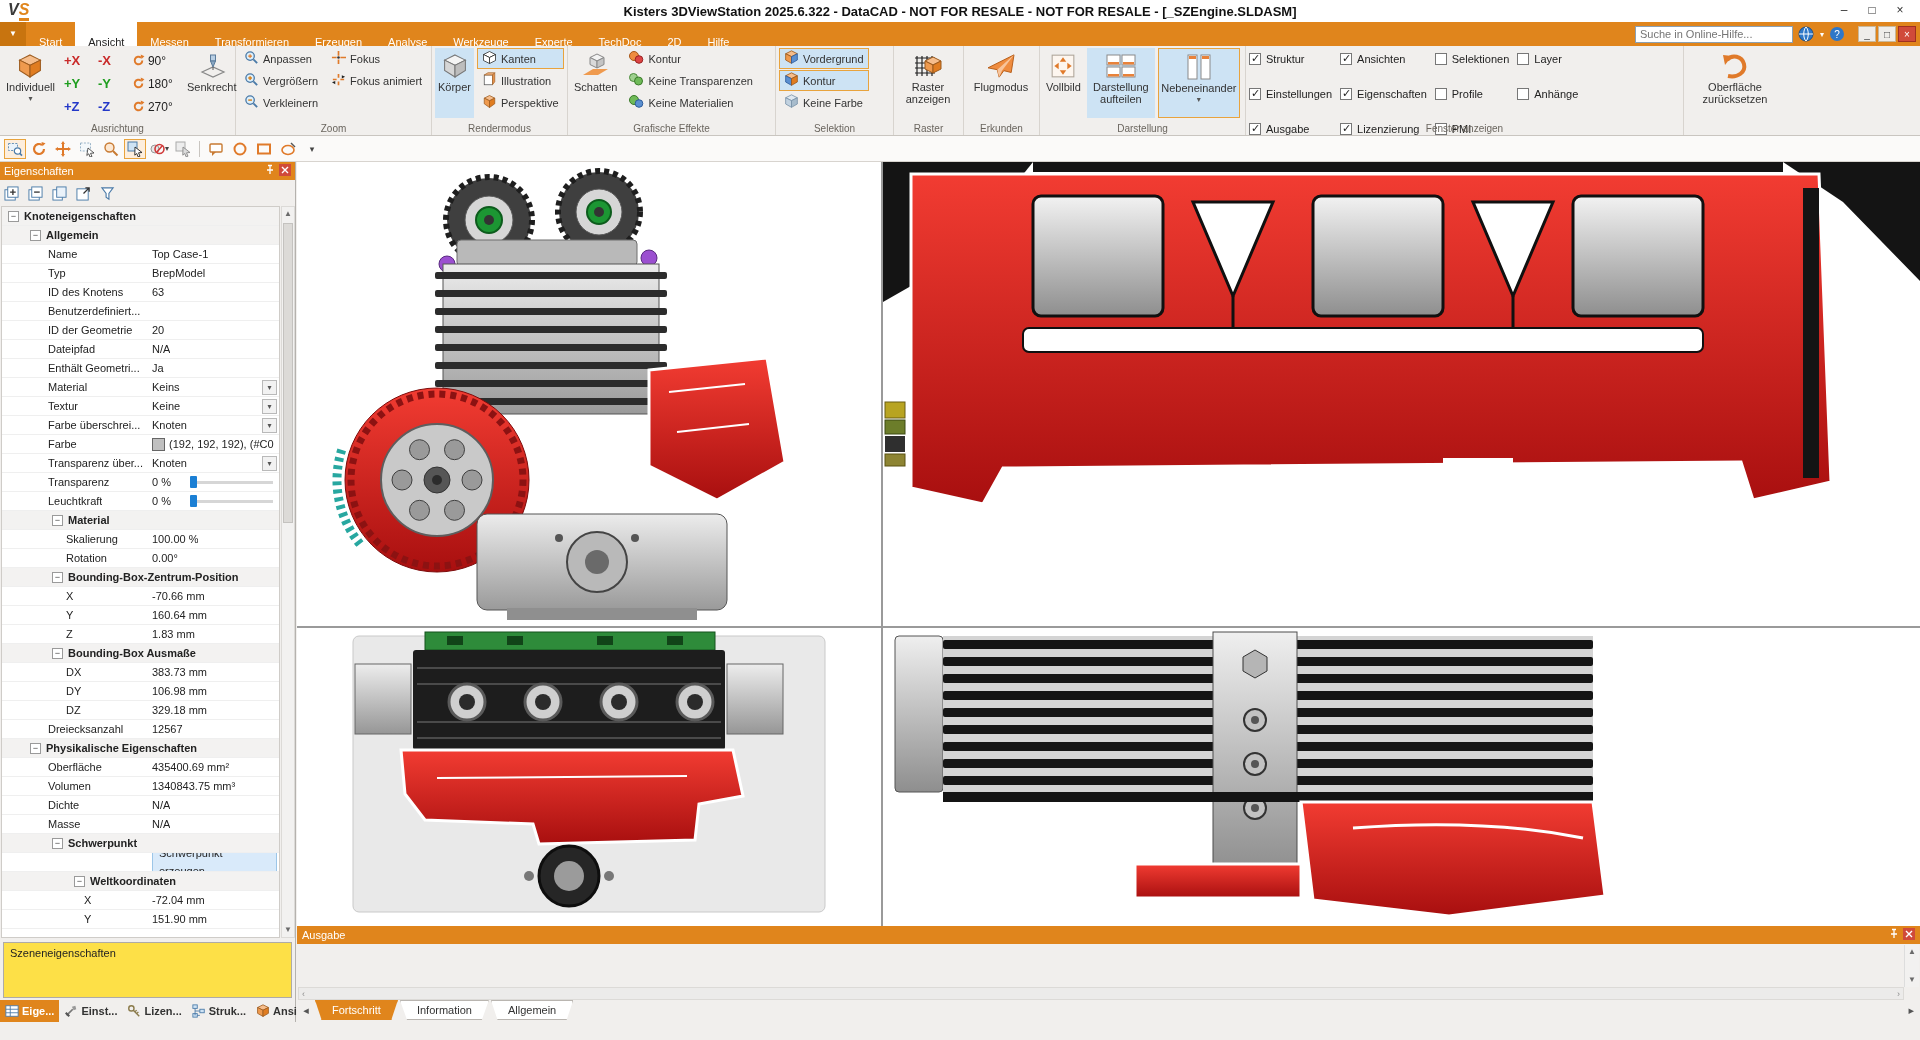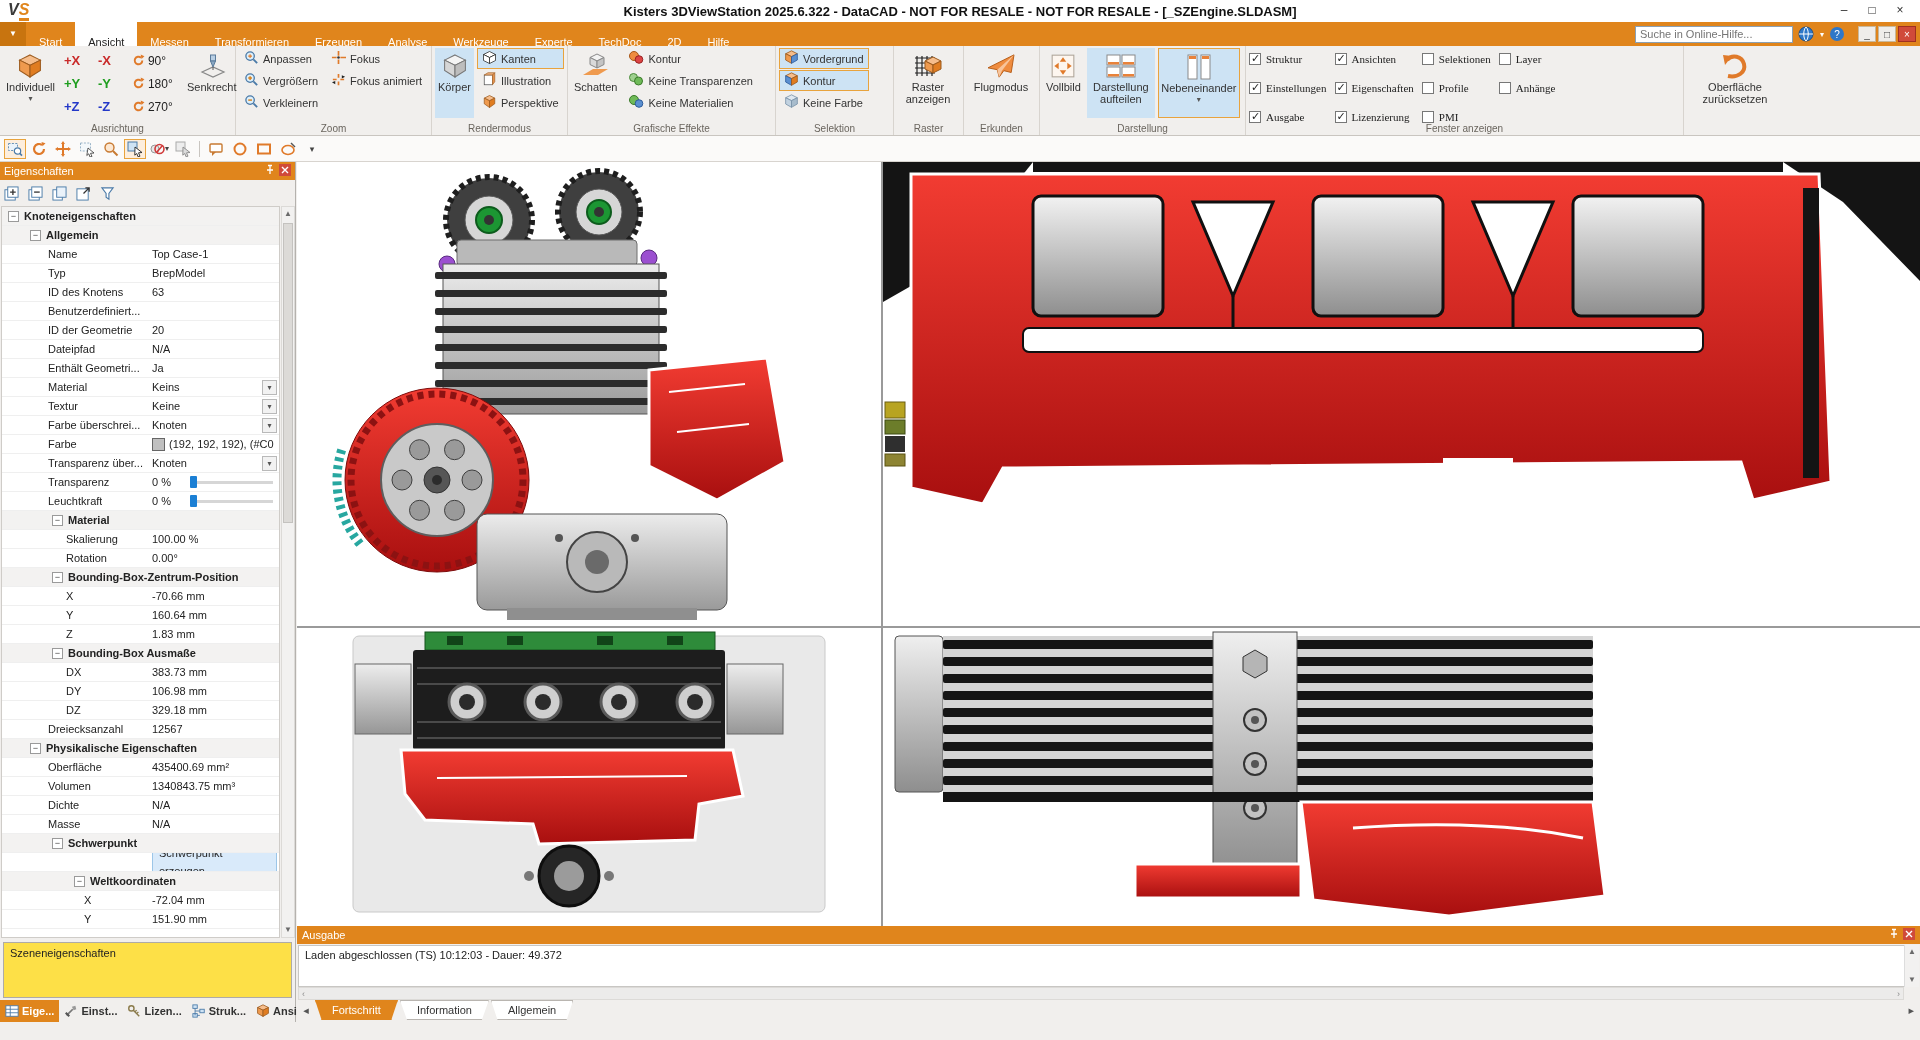--- a/index.html
+++ b/index.html
@@ -39,21 +39,21 @@
   .bigbtn .icn { height:30px; display:flex; align-items:center; }
   .bigbtn .caret { font-size:8px; color:#555; }
   .smallcol { display:flex; flex-direction:column; justify-content:flex-start; gap:1px; }
   .smallbtn { display:flex; align-items:center; gap:4px; height:21px; padding:0 4px; color:#333; white-space:nowrap; border:1px solid transparent; }
   .sel { background:#cde3f4; }
   .selb { border:1px solid #e8a33d !important; }
   .axgrid { display:grid; grid-template-columns:34px 34px 52px; grid-auto-rows:23px; align-items:center; margin-top:1px; }
   .axcell { display:flex; align-items:center; gap:3px; padding-left:3px; font-size:12px; }
   .axcell b { font-size:13px; }
   .chkcols { display:flex; gap:8px; padding-top:4px; }
-  .chkcol { display:flex; flex-direction:column; gap:15px;font-family:Liberation Serif, serif; }
+  .chkcol { display:flex; flex-direction:column; gap:21px; }
   .chk { display:flex; align-items:center; gap:5px; height:14px; white-space:nowrap; }
   .box { width:12px; height:12px; border:1px solid #777; background:#fff; position:relative; flex:0 0 12px; }
   .box.c:after { content:"✓"; position:absolute; left:1px; top:-2px; font-size:11px; color:#222; }
 
   
   #vptoolbar { position:absolute; left:0; top:136px; width:100%; height:26px; background:#fbfaf9; border-bottom:1px solid #d8d4cf; display:flex; align-items:center; padding-left:4px; }
   #vptools { display:flex; align-items:center; gap:2px; }
   .vpi { width:22px; height:20px; display:flex; align-items:center; justify-content:center; border:1px solid transparent; }
   .vpsel { border:1px solid #e8a33d; background:#fdeedd; }
   .vsep { width:1px; height:16px; background:#c9c5c0; margin:0 3px; }
@@ -1160,23 +1160,20 @@
       <span class="sp">
         <span><svg width="12" height="12" viewBox="0 0 12 12">
               <path d="M4 1.5h4M6 1.5v4.5M3 6h6M6 6v4" stroke="#fff" stroke-width="1.3" fill="none"></path>
             </svg></span>
         <span><svg width="12" height="12" viewBox="0 0 12 12">
               <rect width="12" height="12" fill="#d04a3a"></rect>
               <path d="M3 3l6 6M9 3l-6 6" stroke="#fff" stroke-width="1.4"></path>
             </svg></span>
       </span>
     </div>
-    <div id="ocontent">
-      <span>Laden abgeschlossen (TS) 10:12:03 - Dauer: 49.372</span>
-    </div>
     <div id="ovscroll">
       <span class="sarr" style="top:0;left:1px">▲</span>
       <span class="sarr" style="bottom:0;left:1px">▼</span>
     </div>
     <div id="ohscroll">
         <span>‹</span>
         <span>›</span>
       </div>
     <div id="otabsrow">
       <span class="oarrow">◂</span>

